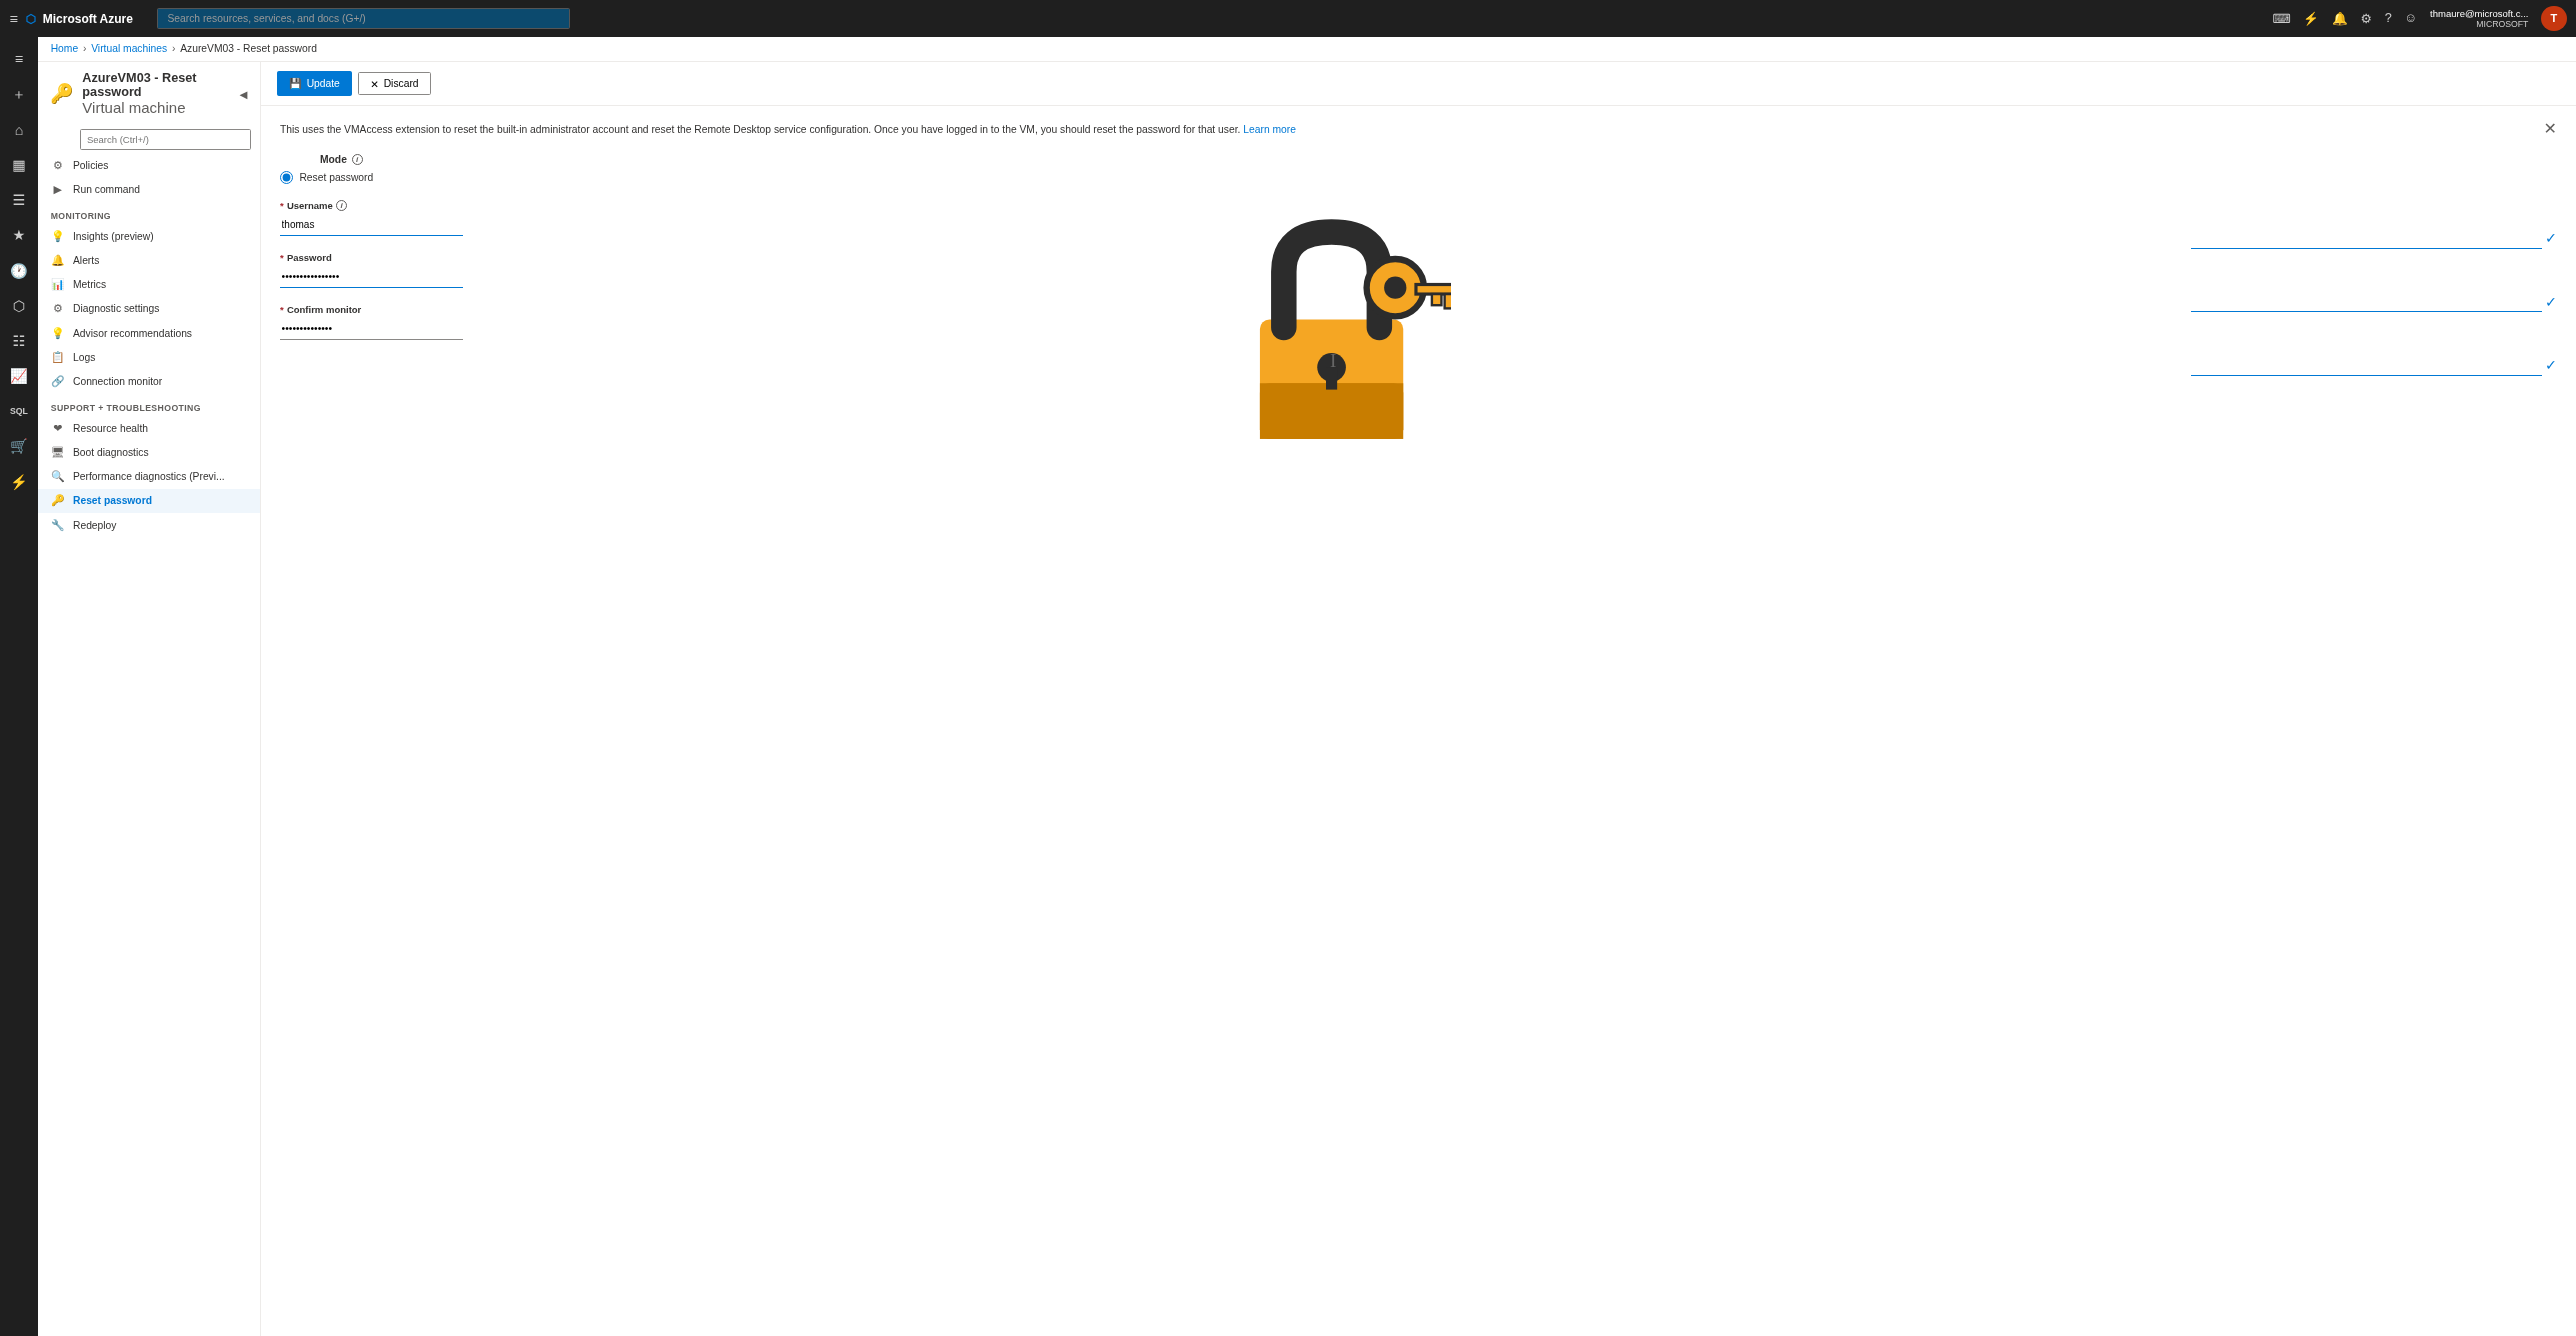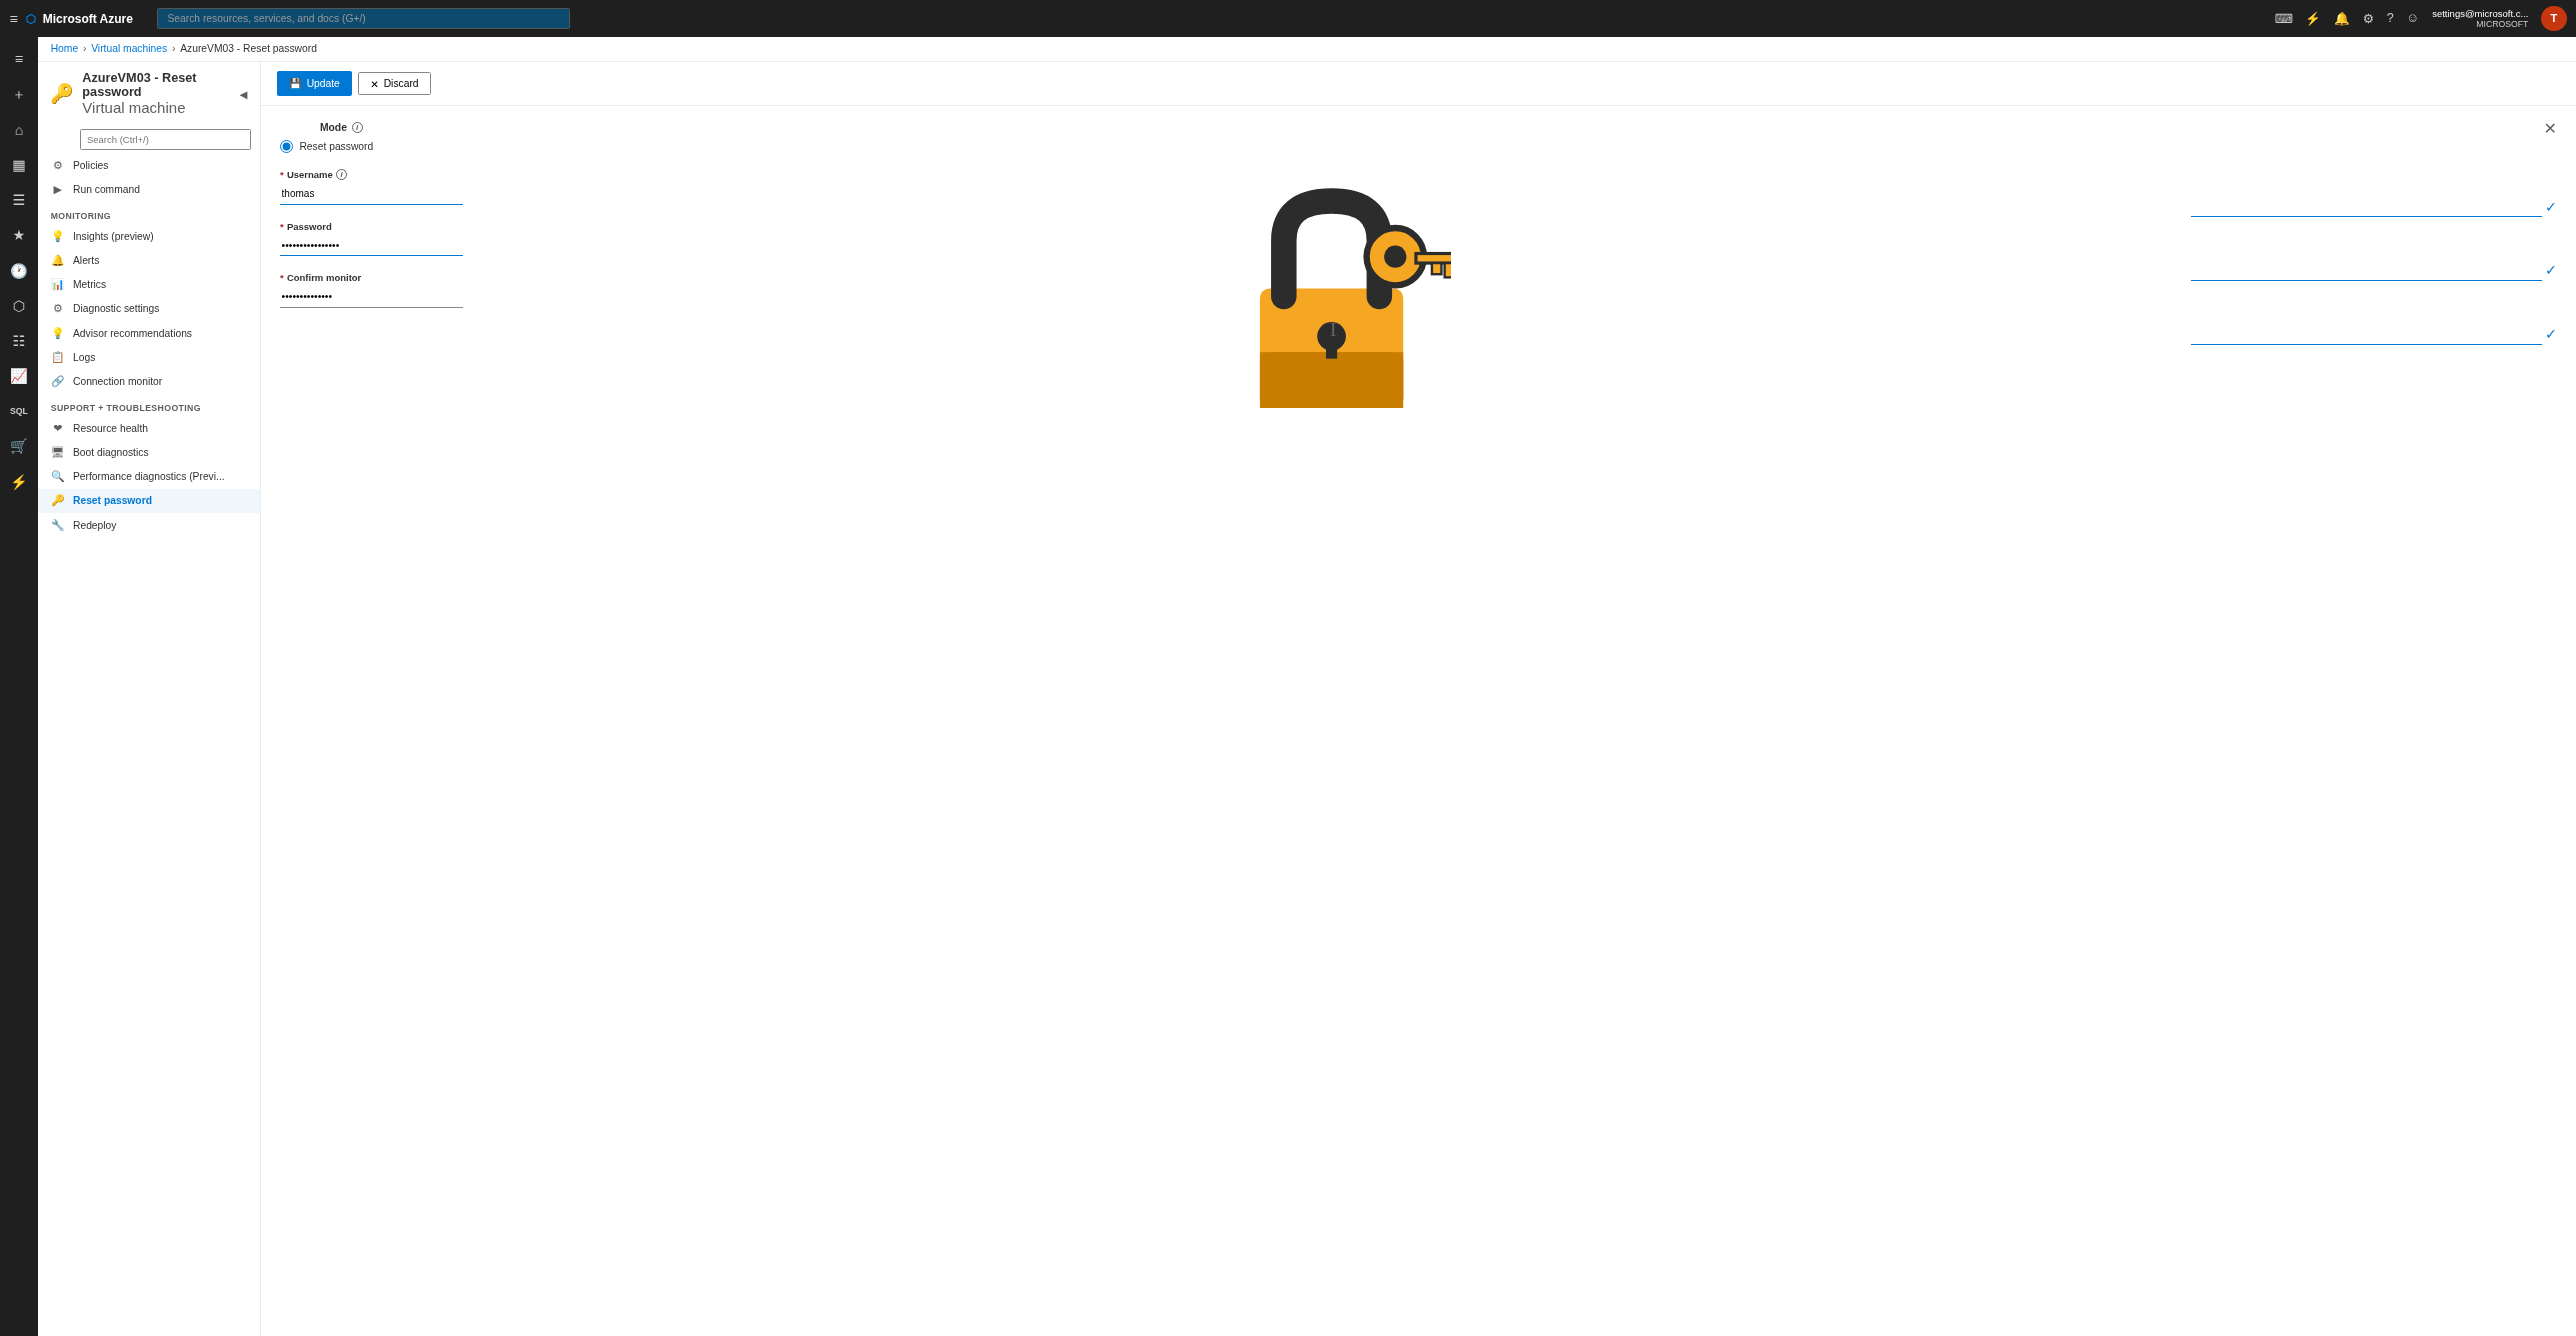--- a/index.html
+++ b/index.html
@@ -84,21 +84,21 @@
     <input type="text" placeholder="Search resources, services, and docs (G+/)" style="">
   </div>
   <div class="topbar-icons">
     <span class="topbar-icon">⌨</span>
     <span class="topbar-icon">⚡</span>
     <span class="topbar-icon">🔔</span>
     <span class="topbar-icon">⚙</span>
     <span class="topbar-icon">?</span>
     <span class="topbar-icon">☺</span>
     <div class="topbar-user">
-      <span class="name">settings@microsoft.c...</span>
+      <span class="name">thmaure@microsoft.c...</span>
       <span>MICROSOFT</span>
     </div>
     <div class="topbar-avatar">T</div>
   </div>
 </div>
 
 <div class="main-layout">
 
   <div class="icon-sidebar">
     <div class="sidebar-icon">≡</div>
@@ -217,20 +217,23 @@
           <button class="btn">
             <span>✕</span>
             <span>Discard</span>
           </button>
         </div>
 
         <div style="position:relative; padding: 16px 19px;">
 
           <button class="close-btn" style="position:absolute;top:6.4px;right:12.7px;background:none;border:none;font-size:16px;cursor:pointer;color:#605e5c;">✕</button>
 
+          <p class="info-text">
+            <span>This uses the VMAccess extension to reset the built-in administrator account and reset the Remote Desktop service configuration. Once you have logged in to the VM, you should reset the password for that user. </span><a href="#">Learn more</a>
+          </p>
 
           <div class="mode-label">
             <span>Mode</span>
             <span class="info-circle">i</span>
           </div>
           <div class="radio-group">
             <label class="radio-item">
               <input type="radio" name="mode" checked="" style="">
               <span>Reset password</span>
             </label>

